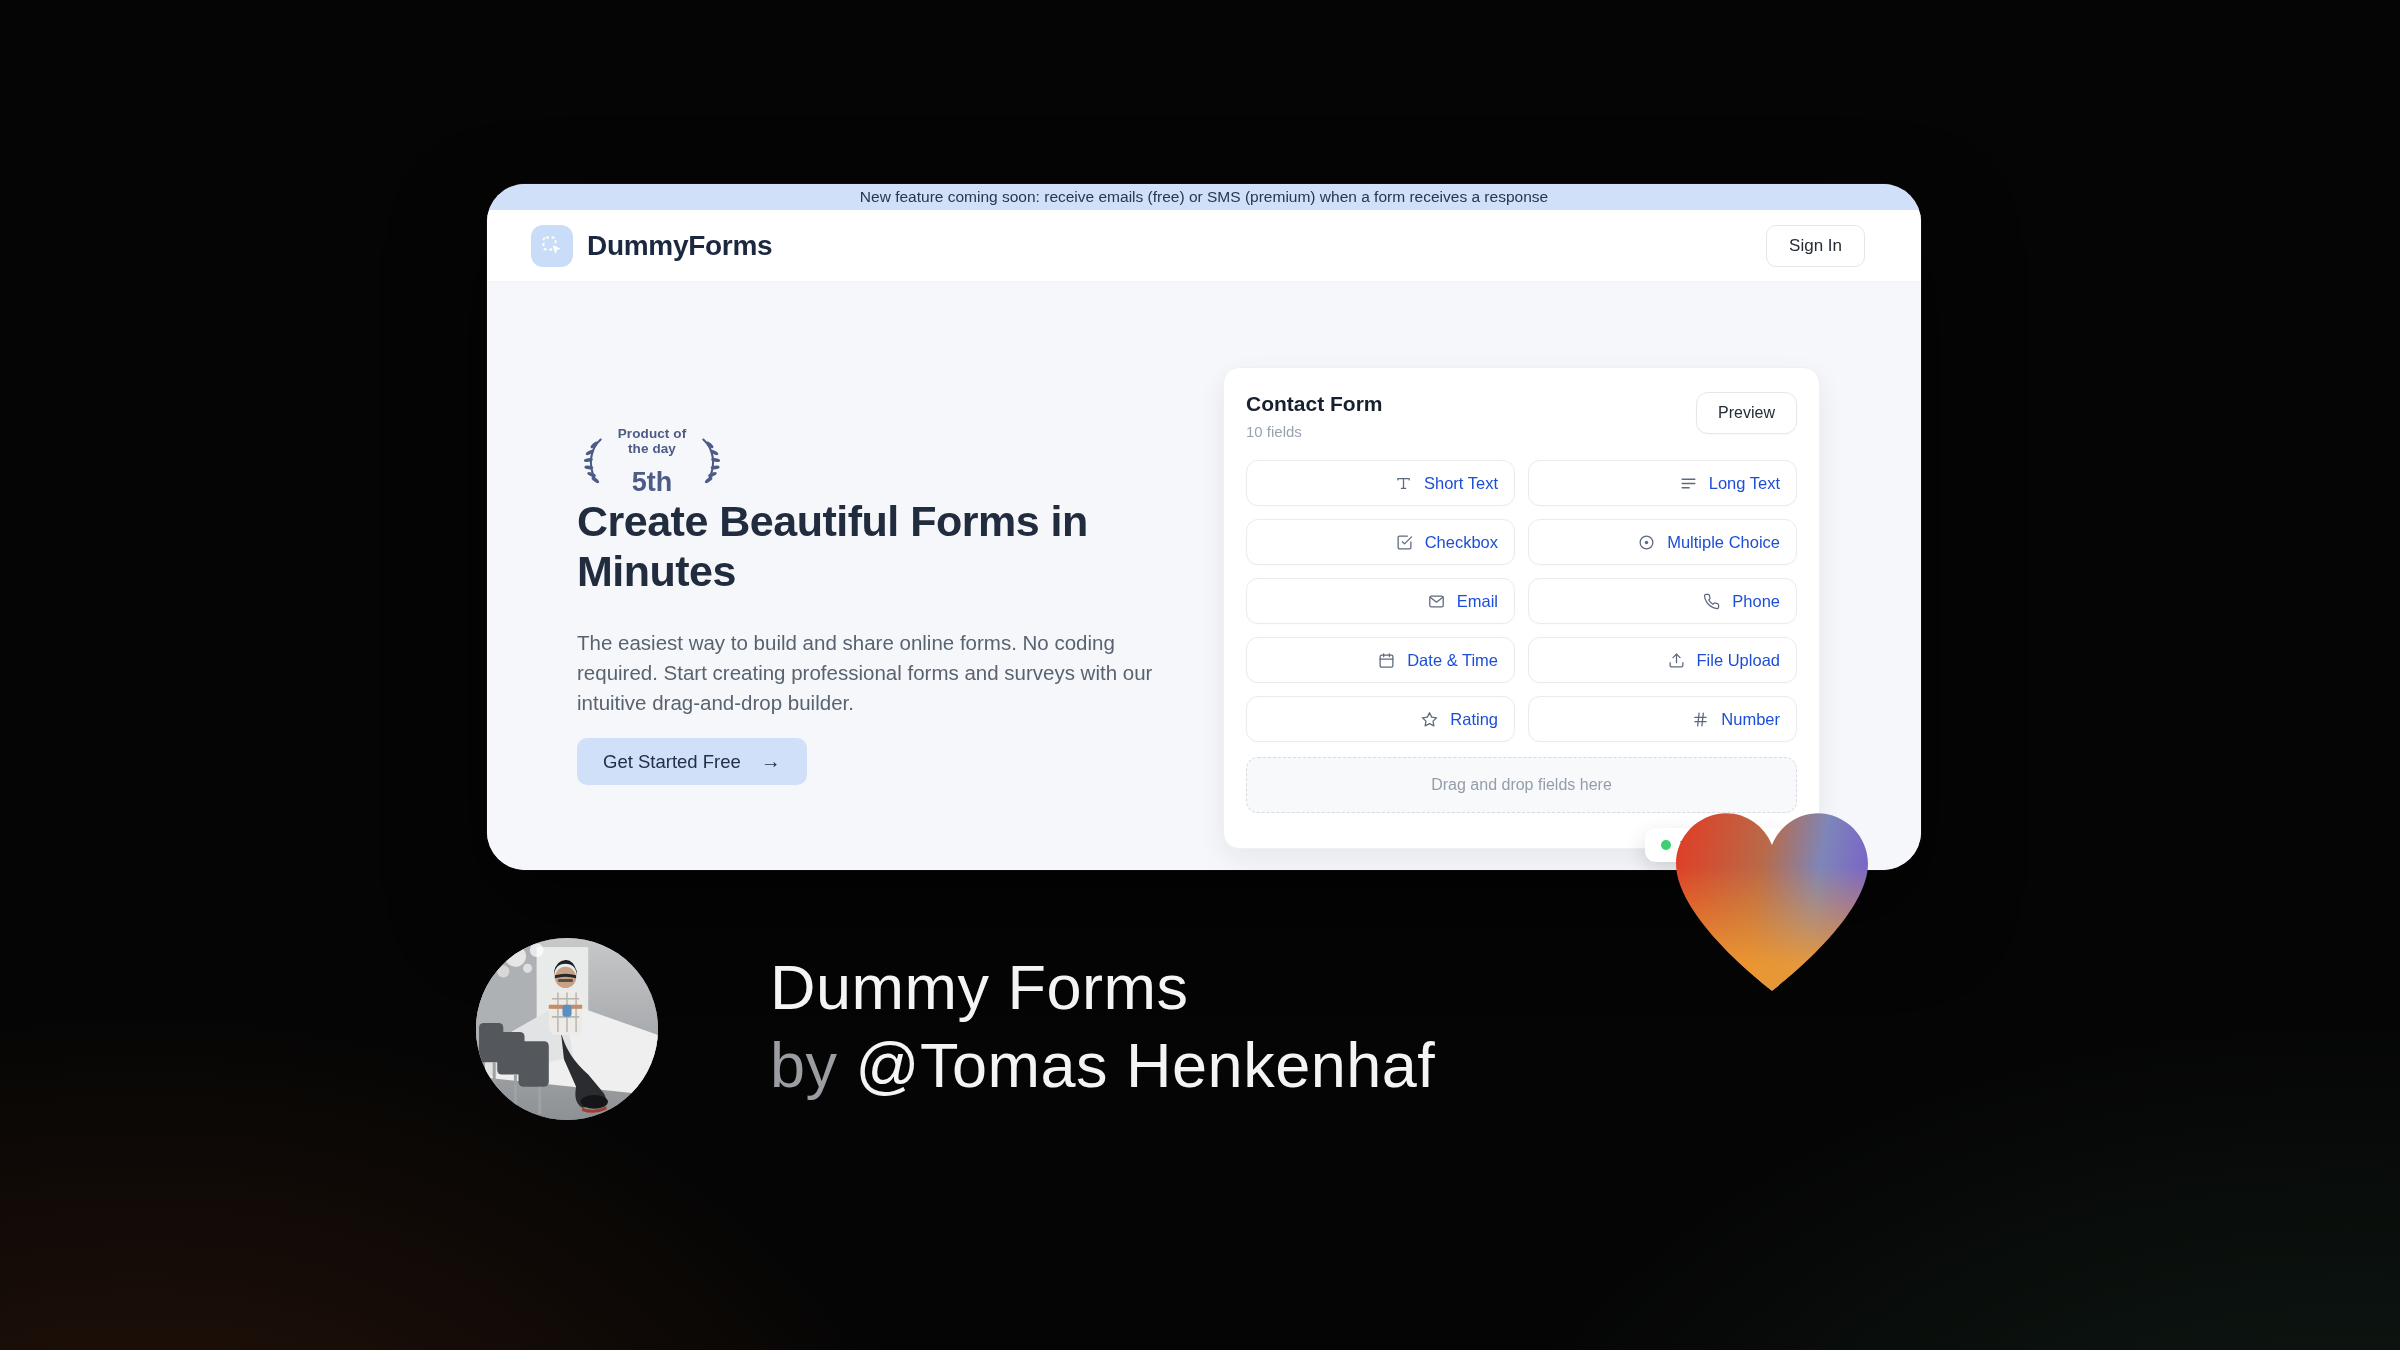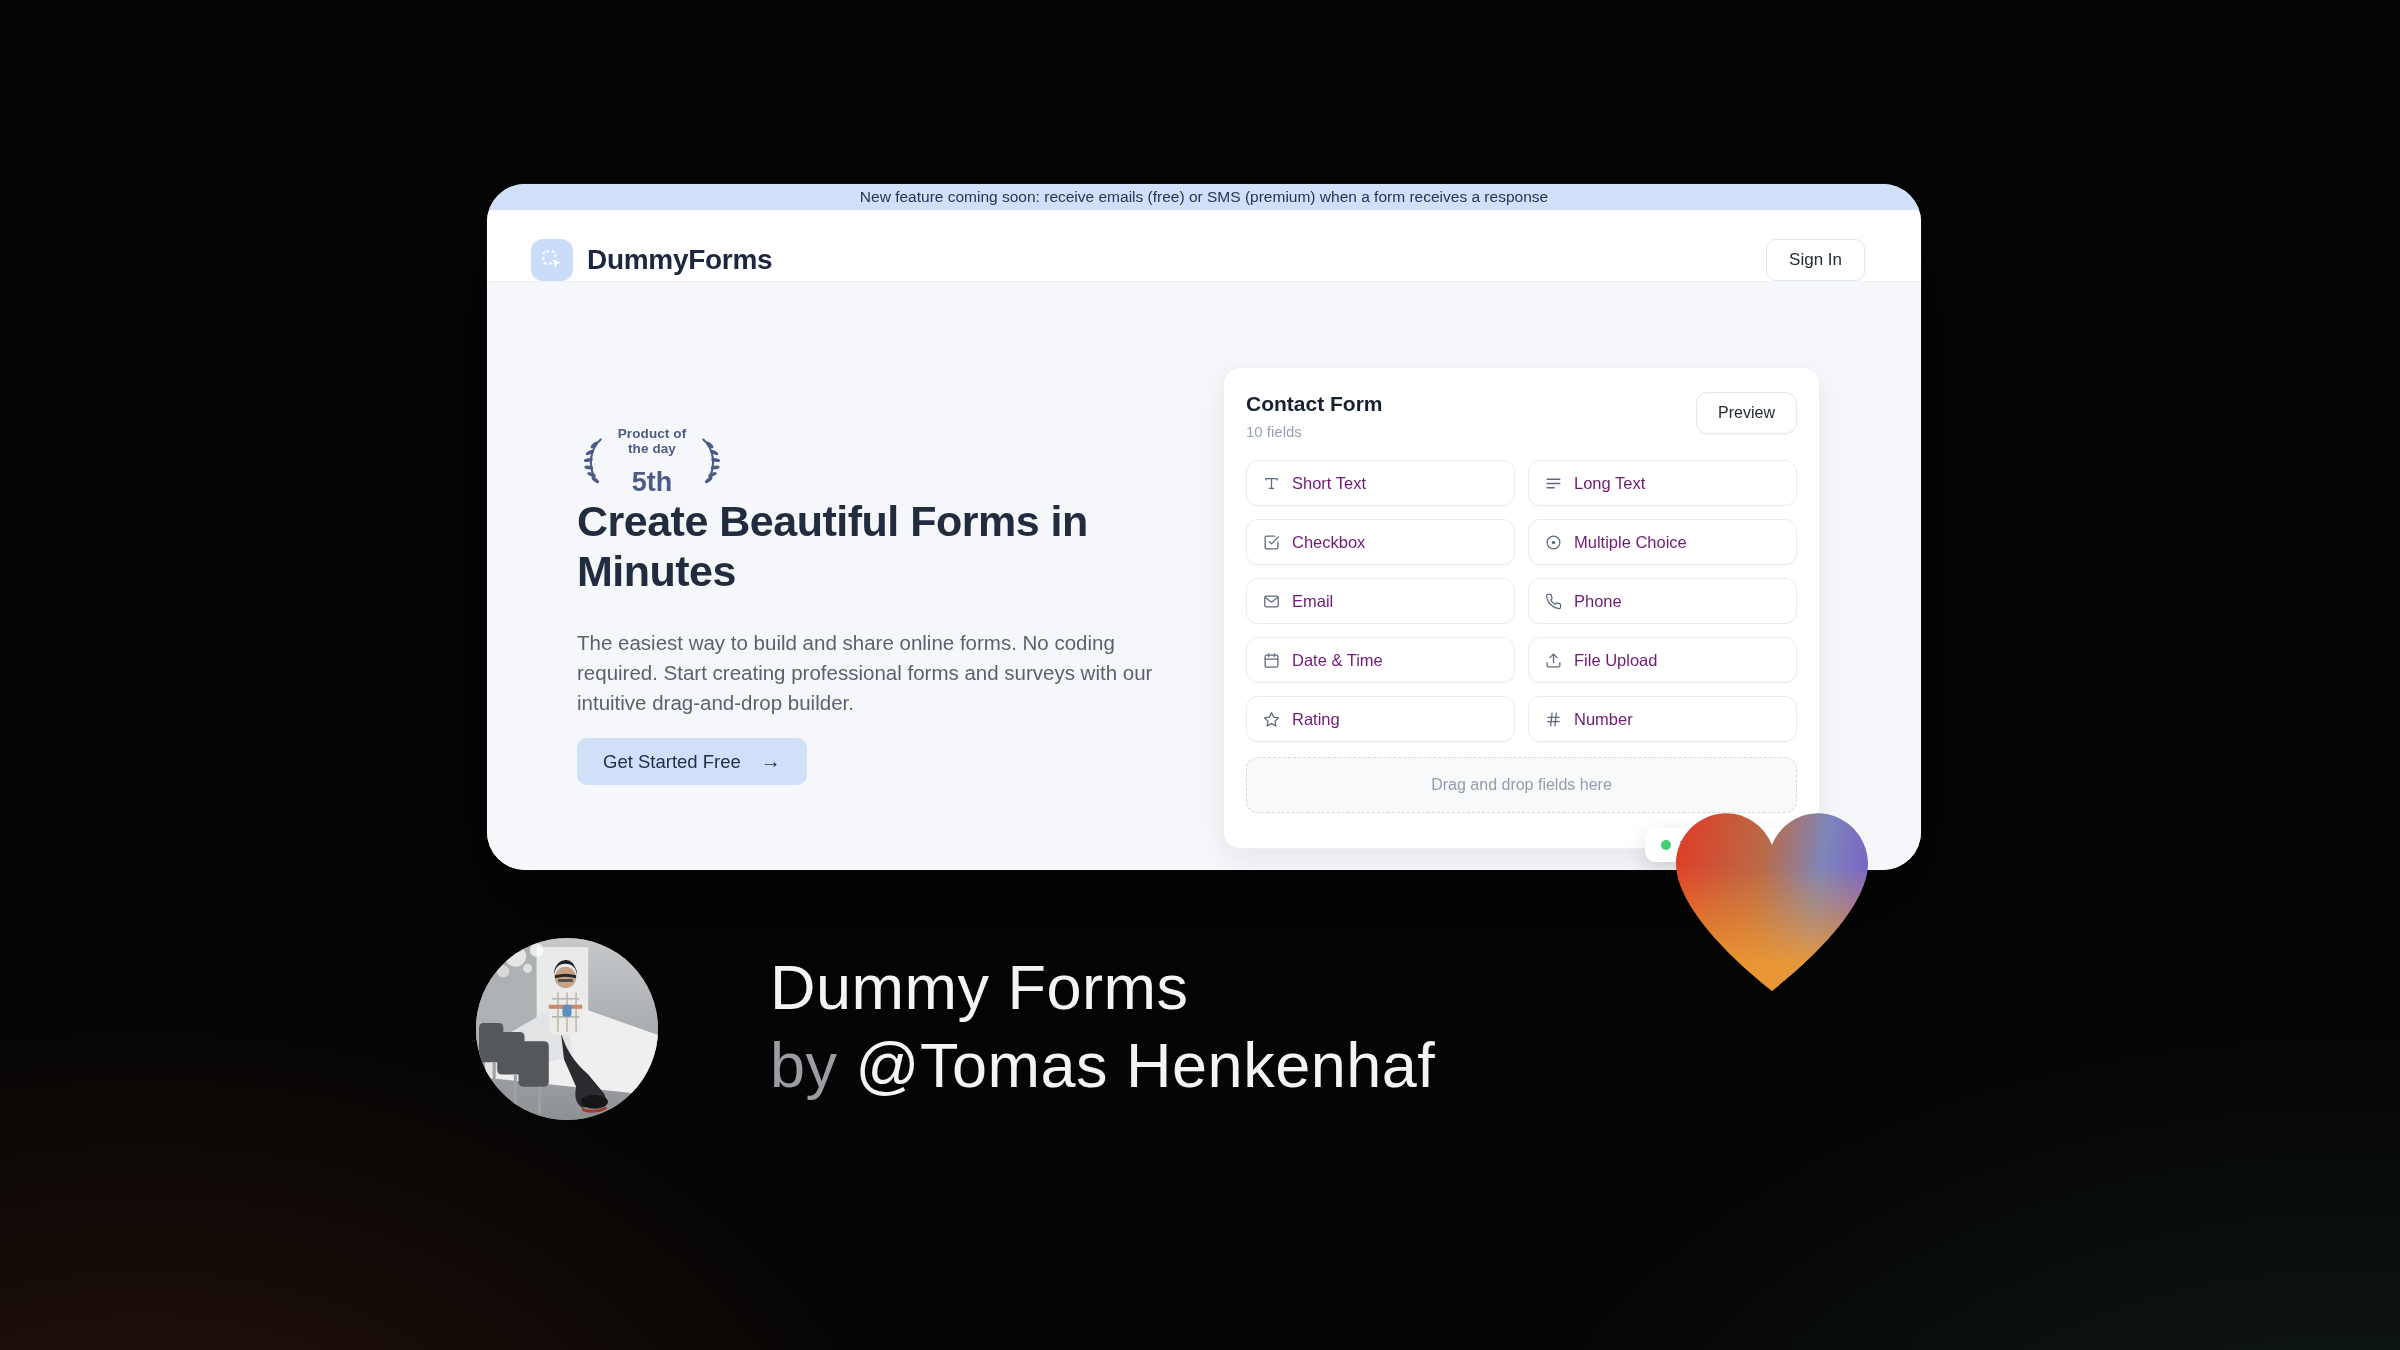--- a/index.html
+++ b/index.html
@@ -18,21 +18,21 @@
   .window {
     position:absolute; left:487px; top:184px; width:1434px; height:686px;
     background:#ffffff; border-radius:38px; overflow:hidden;
     box-shadow: 0 40px 90px rgba(0,0,0,.6), 0 0 0 1px rgba(255,255,255,.06);
   }
   .topbanner {
     height:26px; background:#cfe0f8; display:flex; align-items:center; justify-content:center;
     font-size:15.5px; color:#2a3550;
   }
   .navbar {
-    height:72px; background:#ffffff; display:flex; align-items:flex-end;
+    height:72px; background:#ffffff; display:flex; align-items:center;
     padding:0 56px 0 44px; border-bottom:1px solid #f0f2f5;
   }
   .brand { display:flex; align-items:center; gap:14px; }
   .brand-icon {
     width:42px; height:42px; border-radius:12px; background:#c9dcf8;
     display:flex; align-items:center; justify-content:center;
   }
   .brand-name { font-size:28px; font-weight:700; color:#1b2840; letter-spacing:-0.3px; }
   .signin {
     margin-left:auto; background:#fff; border:1px solid #e3e6ea; border-radius:10px;
@@ -76,22 +76,23 @@
   .card-sub   { font-size:15px; color:#99a2b0; margin-top:7px; }
   .preview-btn {
     margin-left:auto; background:#fff; border:1px solid #e4e7eb; border-radius:12px;
     padding:11px 21px; font-size:16px; color:#242c38; font-family:inherit; cursor:pointer;
     box-shadow:0 1px 2px rgba(0,0,0,.03);
   }
   .fields { display:grid; grid-template-columns:1fr 1fr; gap:13px; }
   .field-btn {
     height:46px; background:#fff; border:1px solid #e9ebf0; border-radius:12px;
     display:flex; align-items:center; gap:12px; padding:0 16px;
-    font-size:16.5px; color:#701a75; font-weight:500; font-family:inherit; cursor:pointer;
+    font-size:16.5px; color:#1d4ed8; font-weight:500; font-family:inherit; cursor:pointer;
     box-shadow:0 1px 2px rgba(15,25,50,.02);
+    justify-content:flex-end;
   }
   .field-btn svg { color:#5d6a7d; flex:0 0 auto; }
   .dropzone {
     margin-top:15px; height:56px; border:1.5px dashed #d7dae1; border-radius:12px;
     background:#f8f9fb; display:flex; align-items:center; justify-content:center;
     font-size:16px; color:#949dab;
   }
   .status-pill {
     position:absolute; left:1158px; top:546px; height:34px; min-width:140px;
     background:#fff; border-radius:11px; box-shadow:0 8px 22px rgba(0,0,0,.14);

